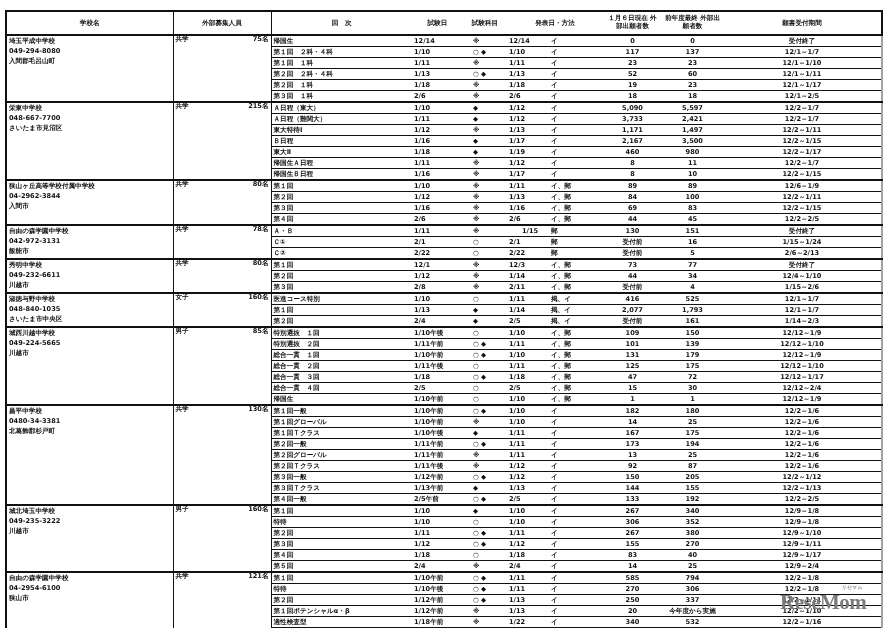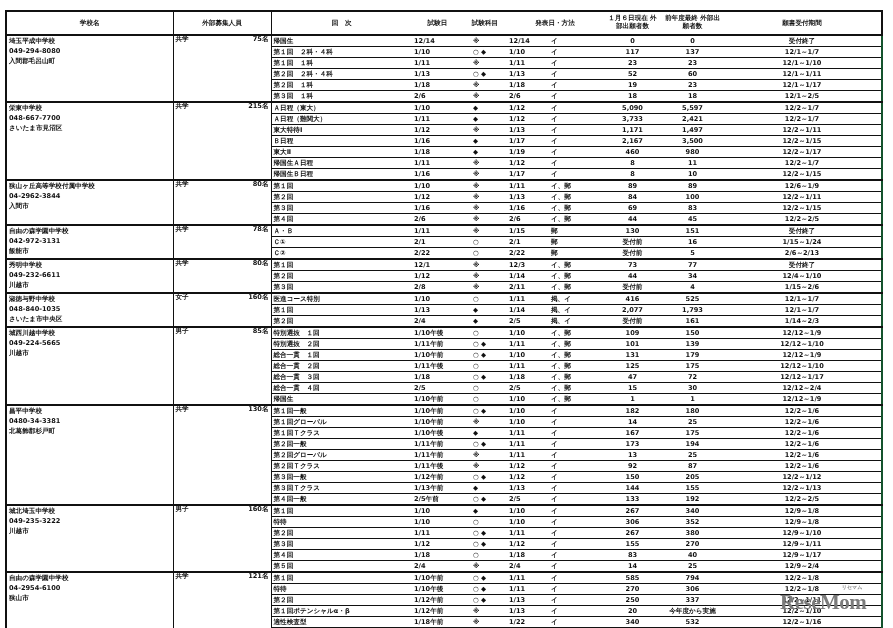--- a/index.html
+++ b/index.html
@@ -16,21 +16,21 @@
   td.school { vertical-align:top; border-left:2px solid #111; border-right:1px solid #111;
     font-weight:bold; padding-top:1px; }
   td.school div { height:10px; line-height:10px; }
   td.capacity { vertical-align:top; border-right:1px solid #111; font-weight:bold; padding-top:1px; }
   td.capacity .gender { float:left; }
   td.capacity .cap { float:right; }
   tr.r td.cell { height:10px; border-bottom:1px solid #111; font-weight:bold; }
   tr.r td.round { border-left:1px solid #111; text-align:left; }
   td.c { text-align:center; }
   td.l { text-align:left; }
-  td.last { border-right:2px solid #14532d; }
+  td.last { border-right:2px solid #a3a3a3; }
   tr.grp-end td { border-bottom:2px solid #111 !important; }
   tr.grp-start td { border-top:2px solid #111; }
   .logo { position:absolute; left:780px; top:590px; font-family:Liberation Serif, serif;
     font-weight:bold; font-size:21px; color:#7b7b7b; letter-spacing:-0.5px; }
   .logo small { position:absolute; right:4px; top:-6px; font-size:5px; color:#888; letter-spacing:0; }
 </style>
 </head>
 <body>
 
 <table class="main">
@@ -245,21 +245,21 @@
           <div>042-972-3131</div>
           <div>飯能市</div>
         </td>
         <td class="capacity" rowspan="3">
           <span class="gender">共学</span>
           <span class="cap">78名</span>
         </td>
         <td class="cell round">Ａ・Ｂ</td>
         <td class="cell l">1/11</td>
         <td class="cell l" style="padding-left: 10px;">※</td>
-        <td class="cell l"><span style="display: inline-block; width: 42px;">1/15</span><span>郵</span></td>
+        <td class="cell l"><span style="display: inline-block; width: 42px; text-align: center;">1/15</span><span>郵</span></td>
         <td class="cell c">130</td>
         <td class="cell c">151</td>
         <td class="cell c last">受付終了</td>
       </tr>
       <tr class="r">
         <td class="cell round">Ｃ①</td>
         <td class="cell l">2/1</td>
         <td class="cell l" style="padding-left: 10px;">○</td>
         <td class="cell l"><span style="display: inline-block; width: 42px;">2/1</span><span>郵</span></td>
         <td class="cell c">受付前</td>

